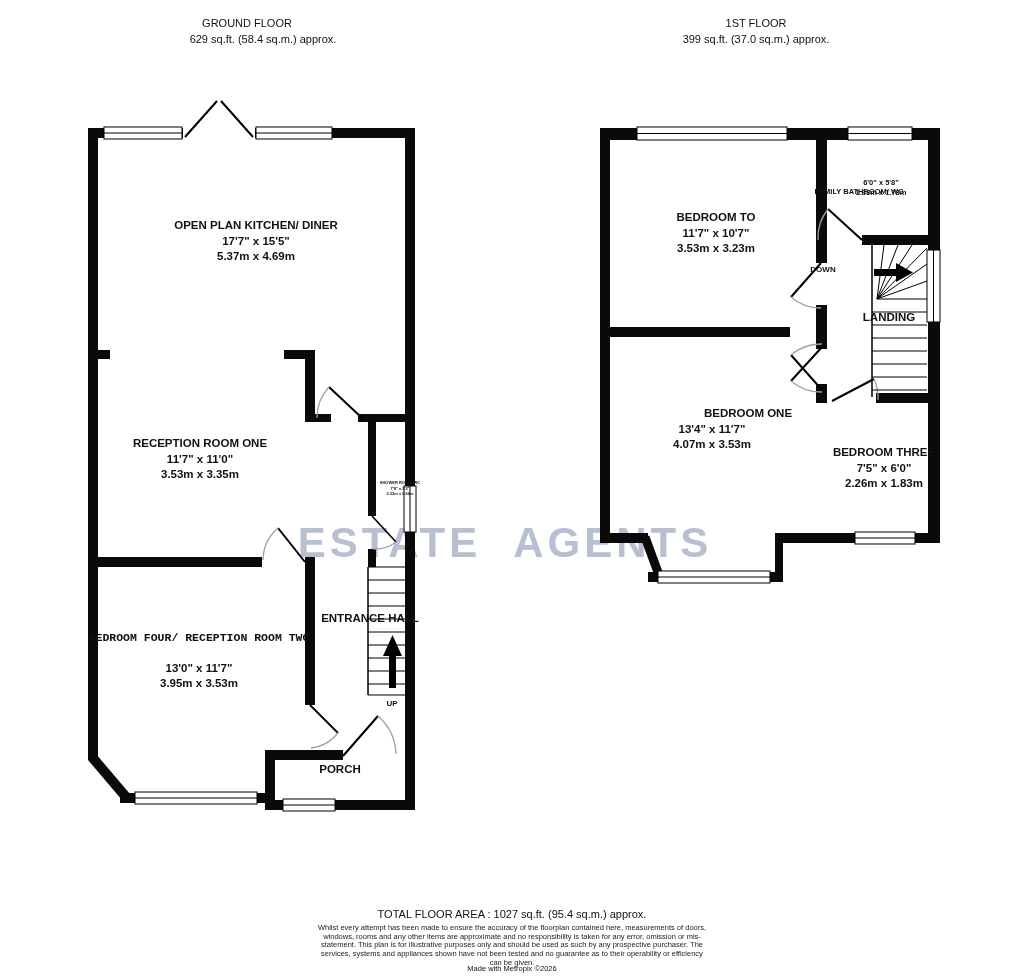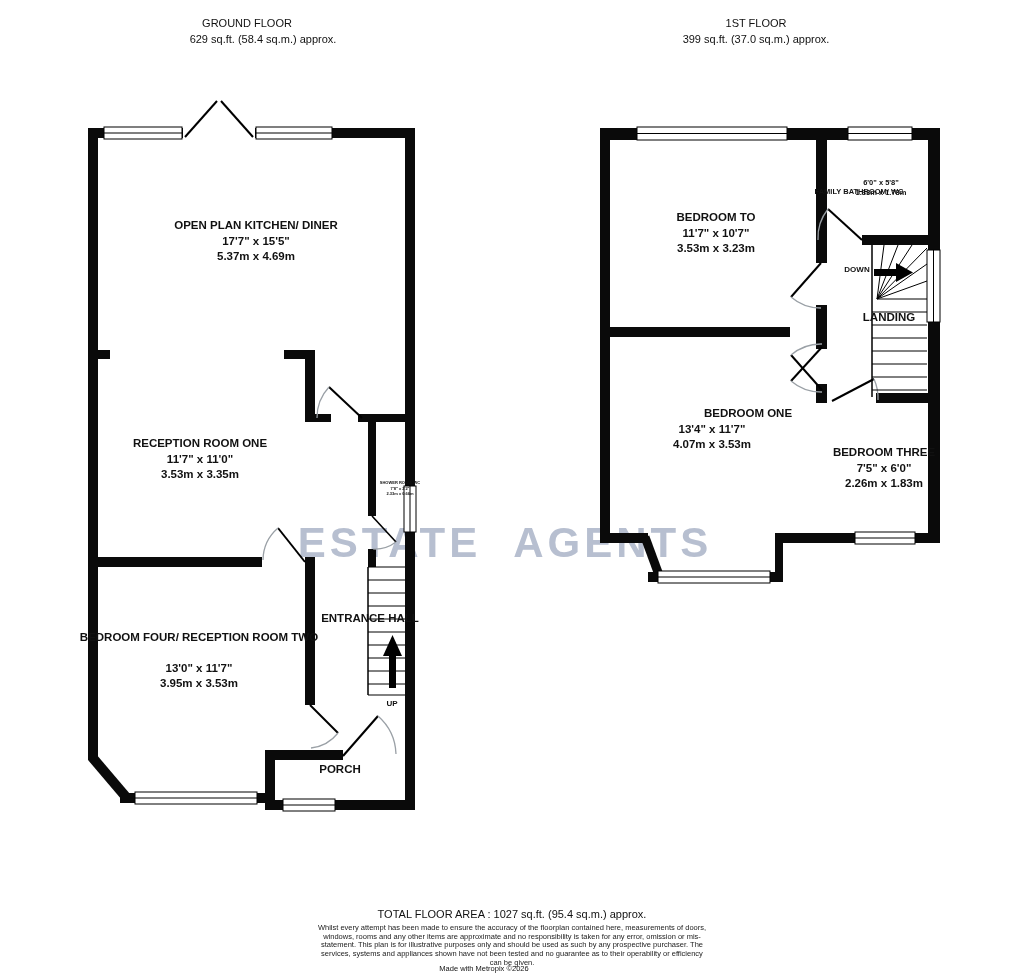--- a/index.html
+++ b/index.html
@@ -5,21 +5,21 @@
   html,body{margin:0;padding:0;background:#ffffff;}
   #stage{position:relative;width:1024px;height:977px;background:#ffffff;overflow:hidden;
          font-family:"Liberation Sans",sans-serif;}
   #plan-svg{position:absolute;left:0;top:0;z-index:2;}
   .lbl{position:absolute;transform:translateX(-50%);text-align:center;white-space:nowrap;
        color:#111;z-index:3;font-weight:bold;font-size:11.5px;line-height:13px;}
   .lbl.normal{font-weight:normal;font-size:11px;}
   .lbl.tiny{font-size:4px;line-height:5px;}
   .lbl.small{font-size:7.5px;line-height:9px;}
   .lbl.mid{font-size:8px;line-height:9px;}
-  .lbl.wrap{white-space:normal;width:250px;line-height:15px;}
+  .lbl.wrap{white-space:normal;width:250px;line-height:15px;font-family:Liberation Mono, monospace;}
   .watermark{position:absolute;z-index:1;color:#b7bfd0;font-weight:bold;
              transform:translateX(-50%);white-space:nowrap;}
   #wm-main{left:508px;top:392px;font-size:190px;line-height:150px;letter-spacing:18px;}
   #wm-sub{left:505px;top:520px;font-size:42px;line-height:46px;letter-spacing:4px;
           word-spacing:18px;}
   #footer-disclaimer{position:absolute;left:512px;top:924px;width:390px;transform:translateX(-50%);
           z-index:3;text-align:center;font-size:7.5px;line-height:8.7px;color:#222;
           white-space:normal;font-weight:normal;}
 </style>
 </head>
@@ -197,28 +197,28 @@
   <div class="lbl" style="left:340px;top:763px;">PORCH</div>
 
   <div class="lbl" style="left:716px;top:211px;">BEDROOM TO</div>
   <div class="lbl" style="left:716px;top:227px;">11'7" x 10'7"</div>
   <div class="lbl" style="left:716px;top:242px;">3.53m x 3.23m</div>
 
   <div class="lbl small" style="left:859px;top:167px;margin-top:20px;">FAMILY BATHROOM/ WC</div>
   <div class="lbl small" style="left:881px;top:178px;">6'0" x 5'8"</div>
   <div class="lbl small" style="left:881px;top:188px;">1.83m x 1.73m</div>
 
-  <div class="lbl mid" style="left:857px;top:265px;">DOWN</div>
+  <div class="lbl mid" style="left:823px;top:265px;">DOWN</div>
   <div class="lbl" style="left:889px;top:311px;">LANDING</div>
 
   <div class="lbl" style="left:712px;top:407px;margin-left:36px;">BEDROOM ONE</div>
   <div class="lbl" style="left:712px;top:423px;">13'4" x 11'7"</div>
   <div class="lbl" style="left:712px;top:438px;">4.07m x 3.53m</div>
 
   <div class="lbl" style="left:884px;top:446px;">BEDROOM THREE</div>
   <div class="lbl" style="left:884px;top:462px;">7'5" x 6'0"</div>
   <div class="lbl" style="left:884px;top:477px;">2.26m x 1.83m</div>
 
   <div class="lbl normal" style="left:512px;top:908px;">TOTAL FLOOR AREA : 1027 sq.ft. (95.4 sq.m.) approx.</div>
   <div id="footer-disclaimer">Whilst every attempt has been made to ensure the accuracy of the floorplan contained here, measurements of doors, windows, rooms and any other items are approximate and no responsibility is taken for any error, omission or mis-statement. This plan is for illustrative purposes only and should be used as such by any prospective purchaser. The services, systems and appliances shown have not been tested and no guarantee as to their operability or efficiency can be given.</div>
-  <div class="lbl normal" style="left:484px;top:962px;font-size:7.5px;">Made with Metropix ©2026</div>
+  <div class="lbl normal" style="left:512px;top:962px;font-size:7.5px;">Made with Metropix ©2026</div>
 
 </div>
 
 </body></html>

